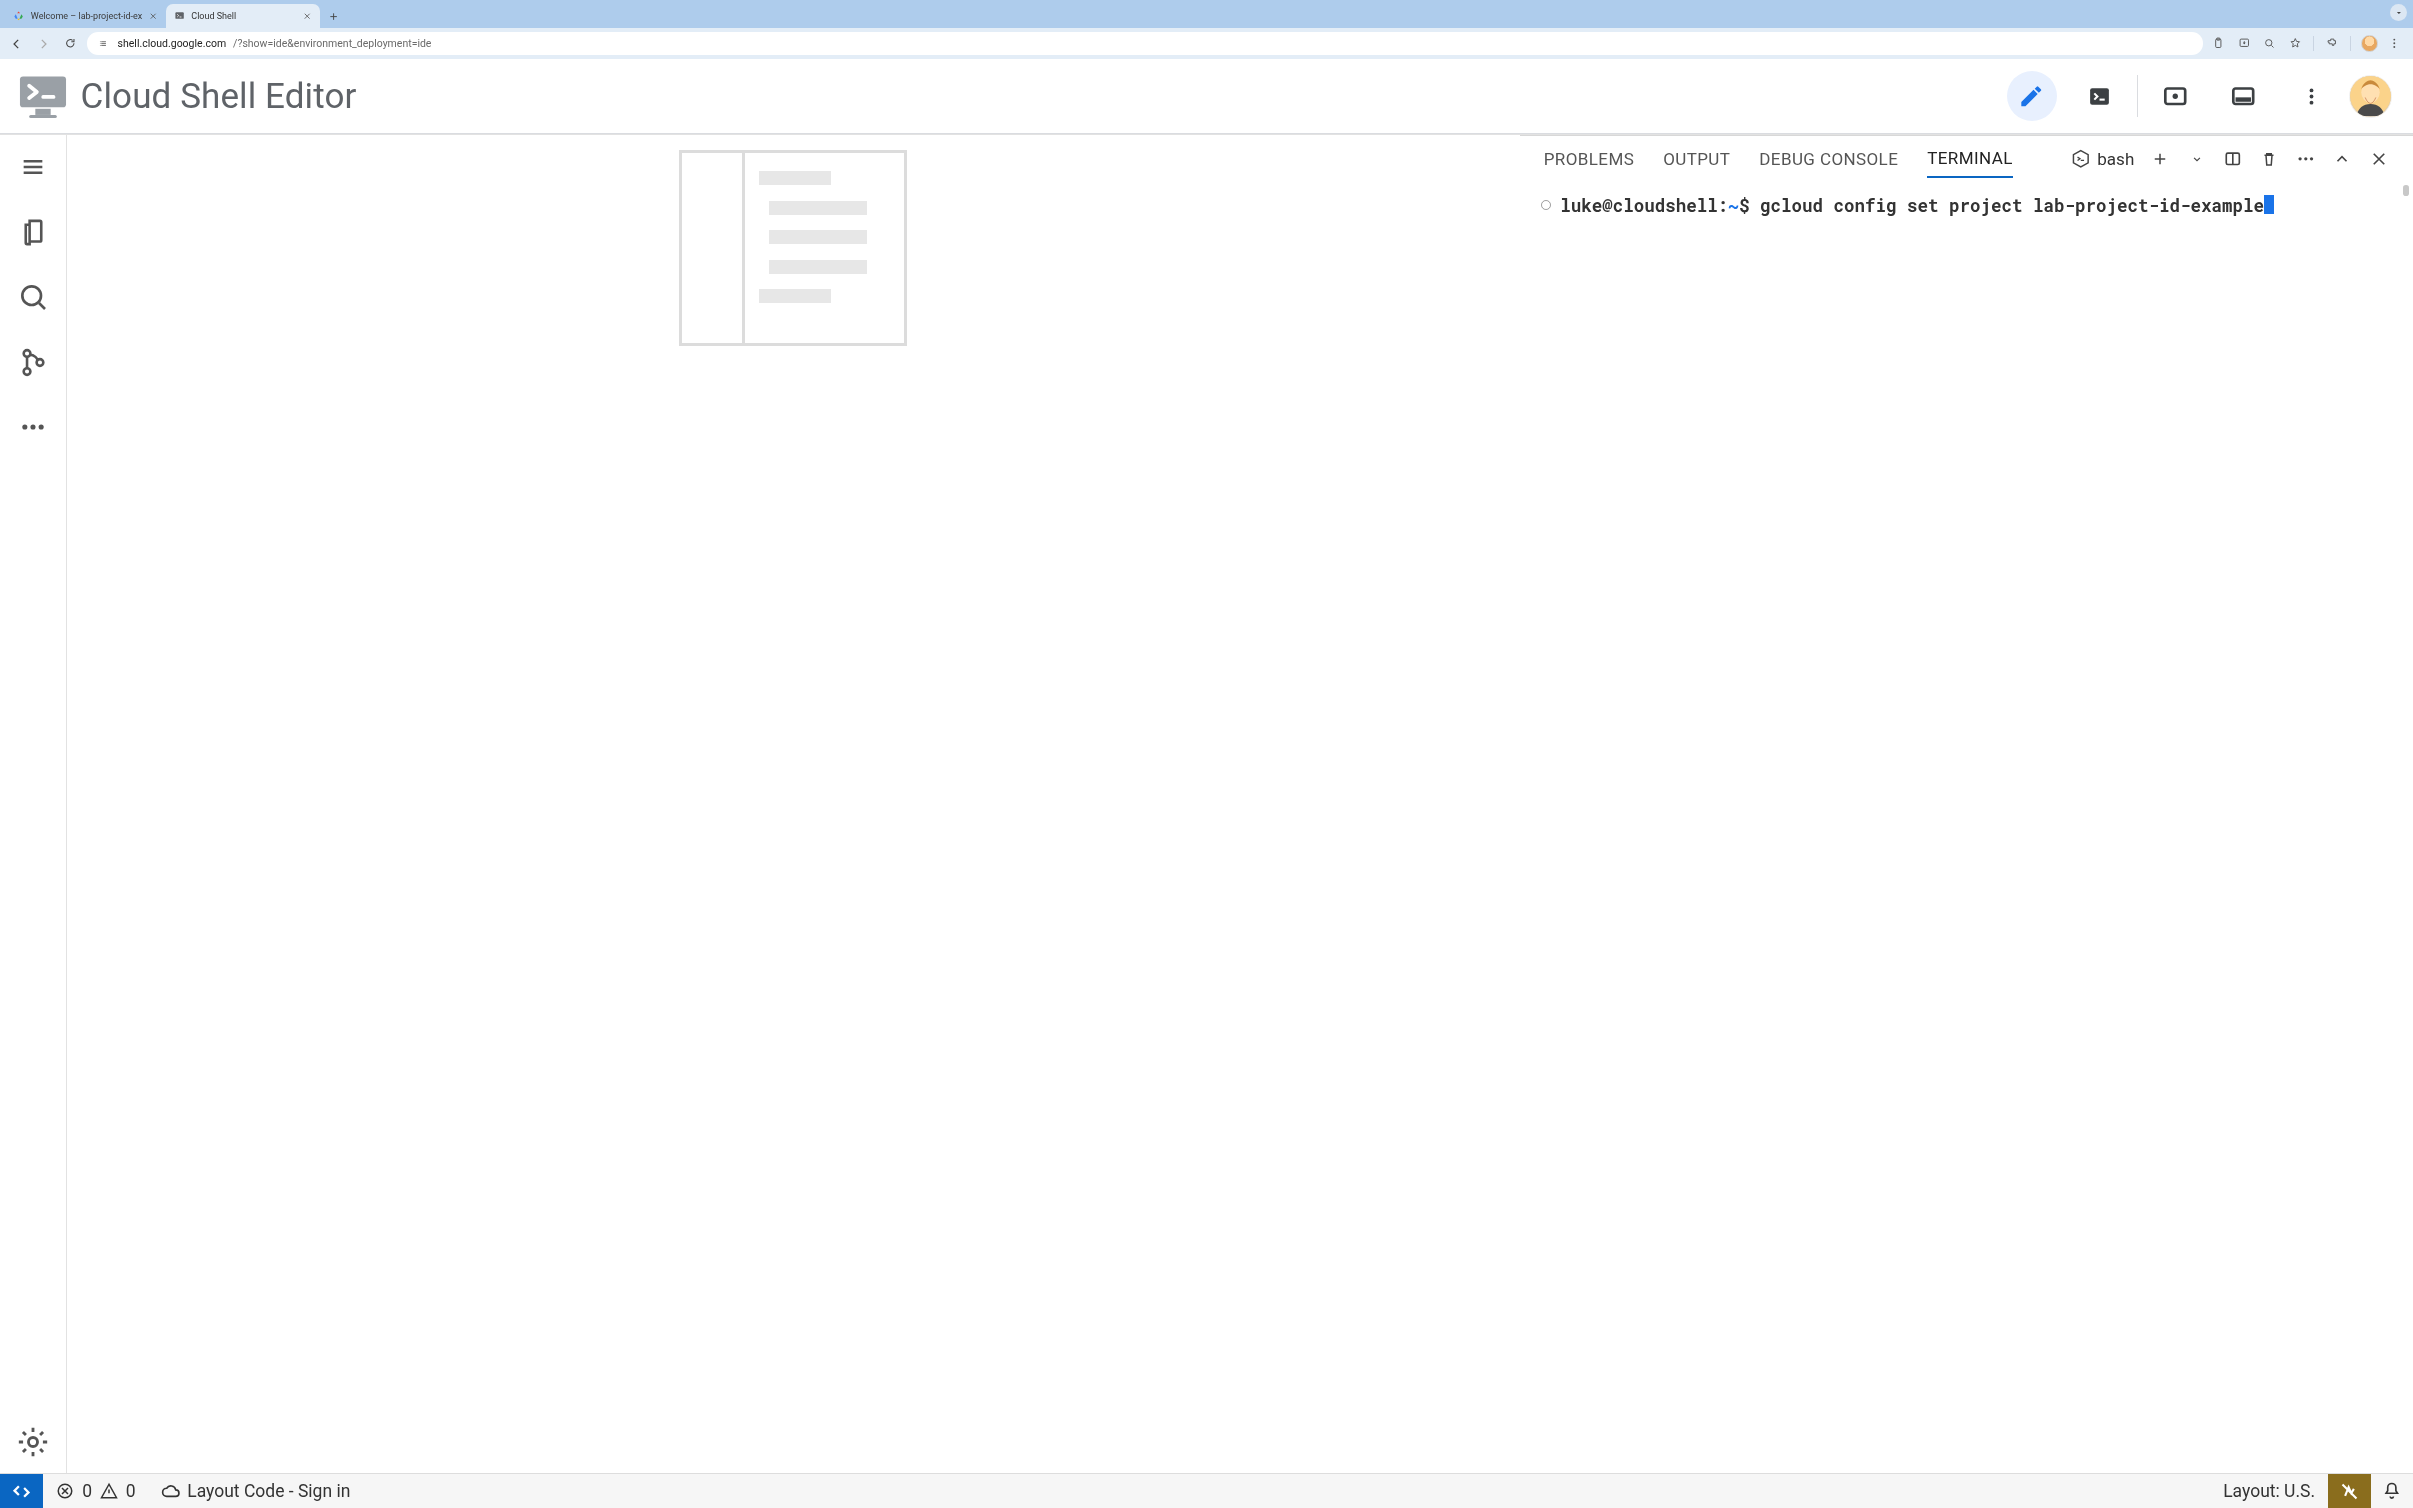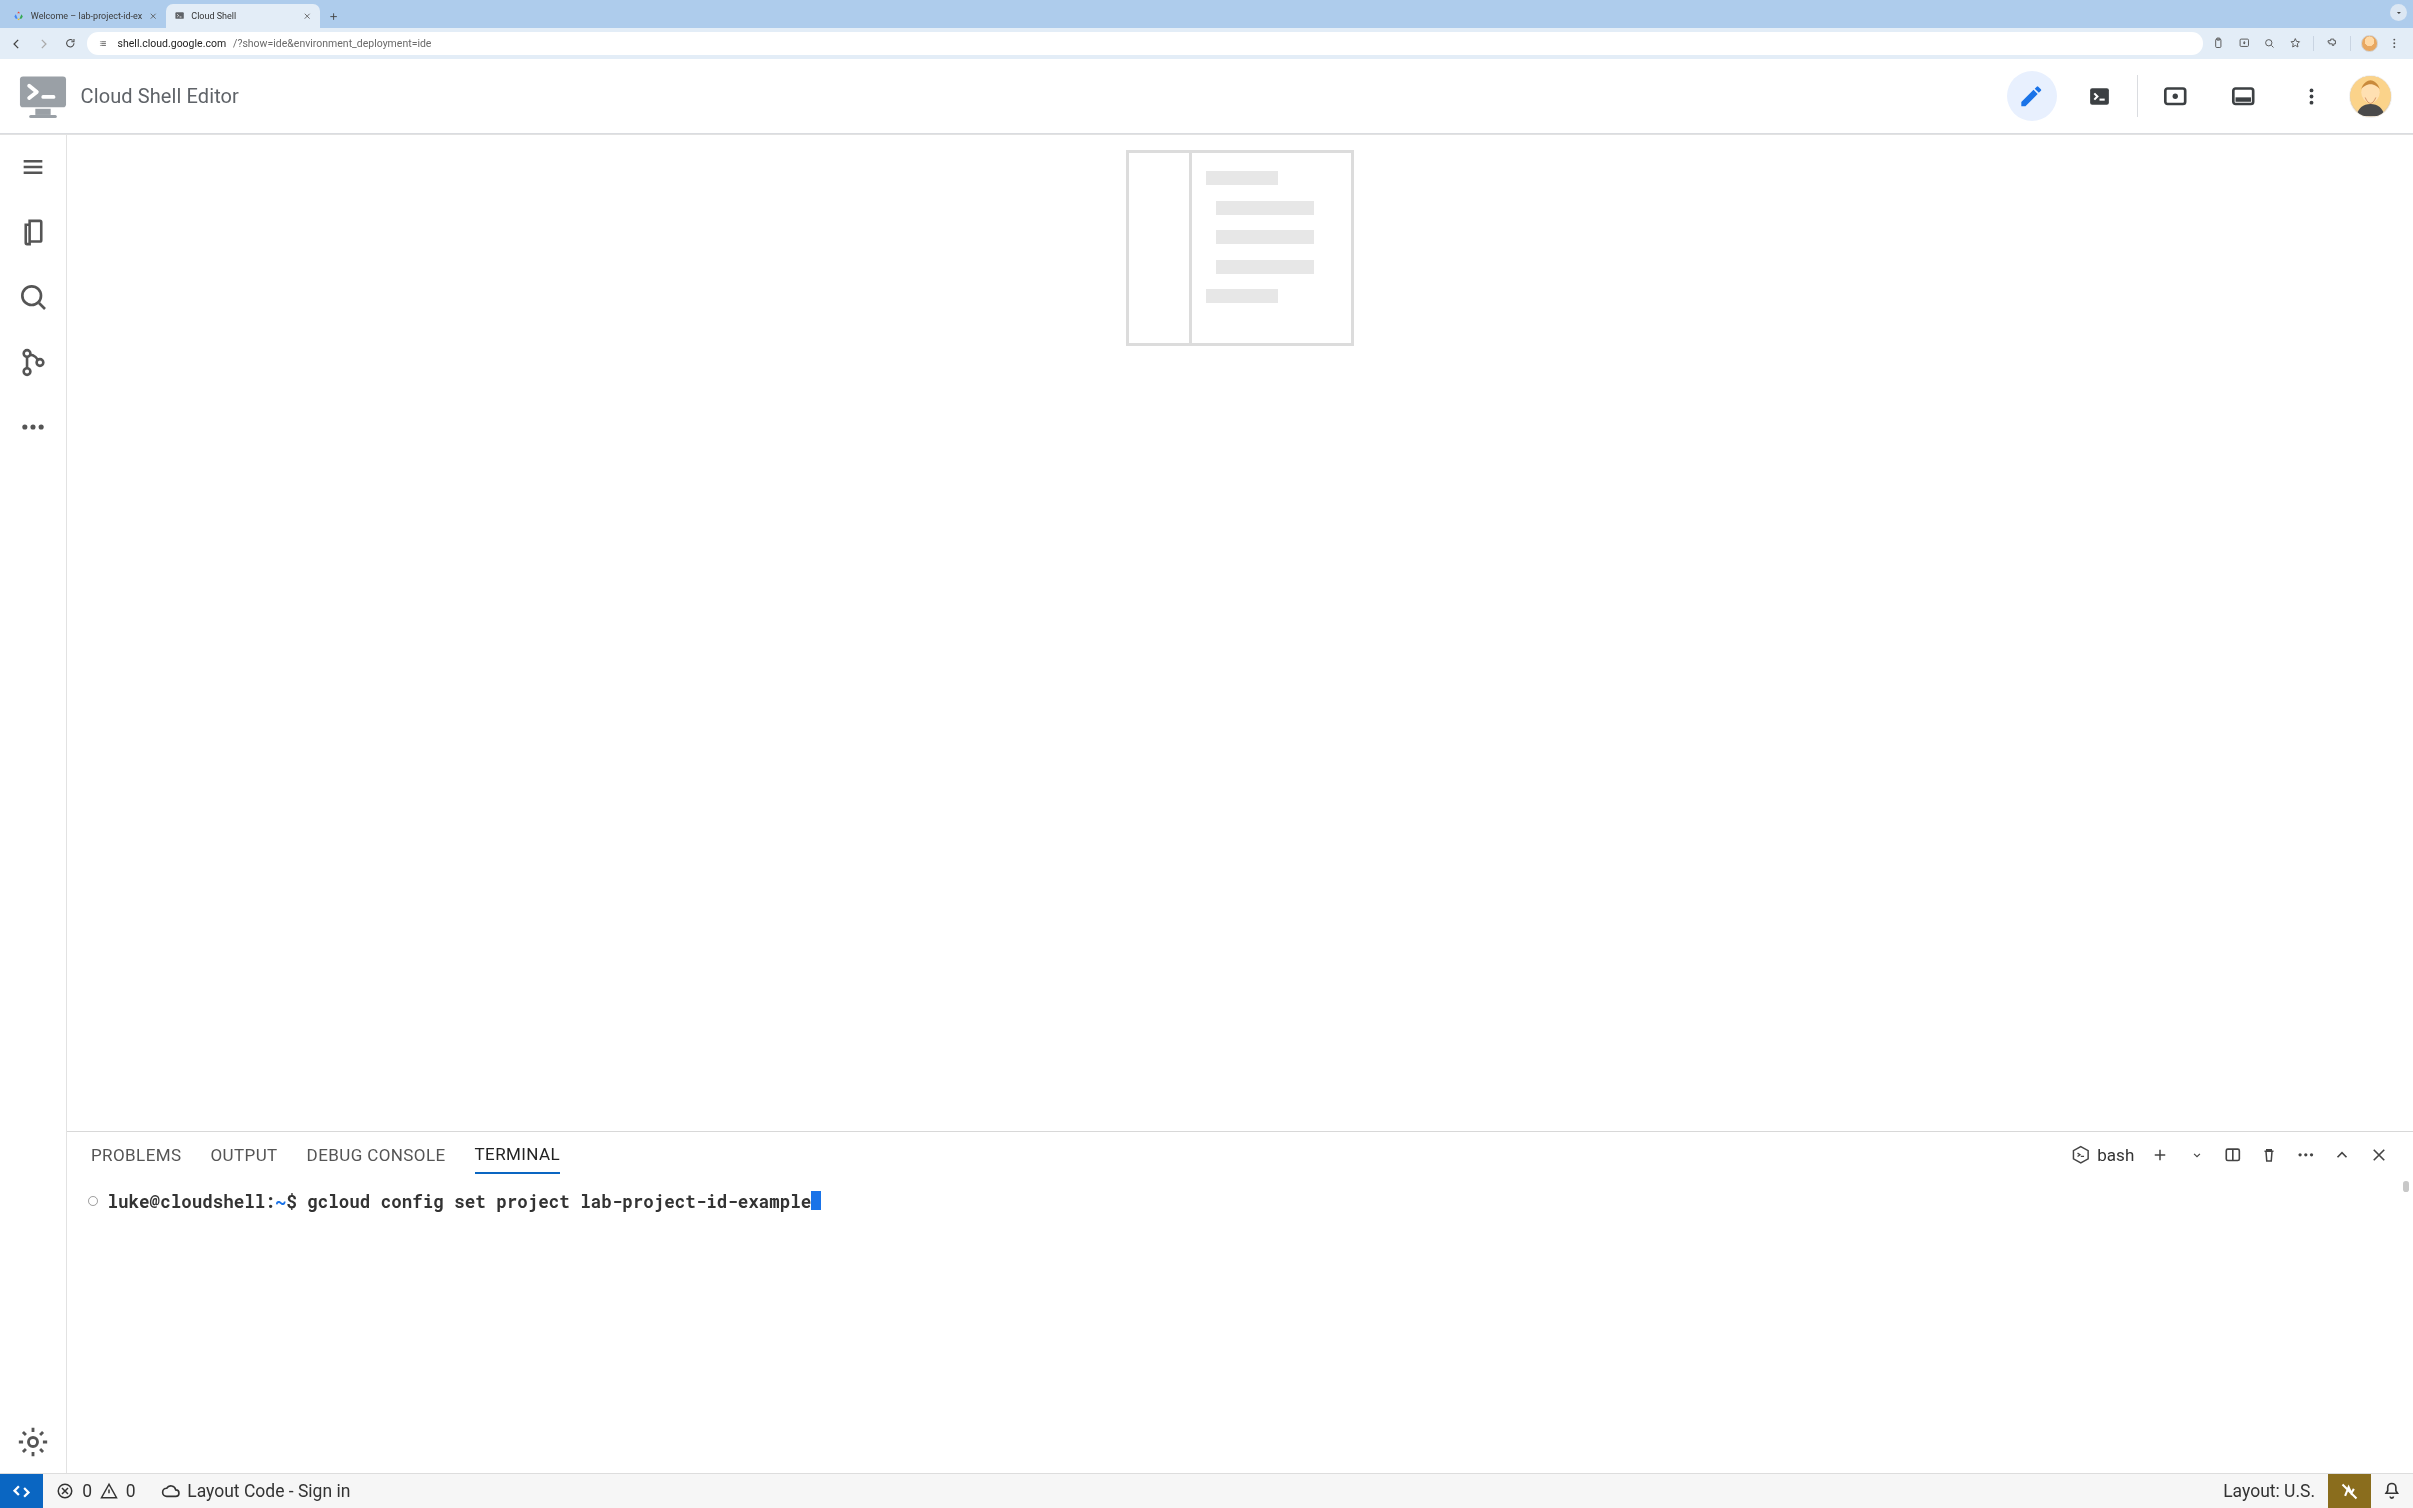--- a/index.html
+++ b/index.html
@@ -54,21 +54,21 @@
 
 .page { flex:1; display:flex; flex-direction:column; background:#fff; }
 
 .cse-header {
   height:75px; border-bottom:0.7px solid #dadce0;
   display:flex; align-items:center; padding:0 21px 0 18px;
 }
 .cse-logo {
   width:50px; height:43px; display:flex; align-items:center; justify-content:center;
 }
-.cse-title { font-size:20px; color:#5f6368; font-weight:400; margin-left:12.6px; letter-spacing:0.1px; }
+.cse-title { font-size:35px; color:#5f6368; font-weight:400; margin-left:12.6px; letter-spacing:0.1px; }
 .cse-header .spacer { flex:1; }
 .cse-round-btn {
   width:50px; height:50px; border-radius:50%;
   display:flex; align-items:center; justify-content:center;
   cursor:pointer;
 }
 .cse-round-btn.active { background:#e8f0fe; }
 .cse-vsep { width:0.7px; height:42px; background:#dadce0; margin:0 12.6px; }
 .cse-avatar { width:43px; height:43px; border-radius:50%; background: radial-gradient(circle at 50% 35%, #ffe0b2 0 40%, #f9c26a 42% 100%); border:1.4px solid #f1f1f1; margin-left:12.6px; box-shadow: 0 0 0 0.7px #d0d0d0 inset; overflow:hidden; display:flex; align-items:flex-end; justify-content:center;}
 
@@ -76,21 +76,21 @@
 .editor-body { flex:1; display:flex; overflow:hidden; border-top:0.7px solid #e2e2e2; }
 
 .activity-bar {
   width:67px; border-right:0.7px solid #e2e2e2;
   display:flex; flex-direction:column; align-items:center;
   padding-top:15.4px; gap:31px;
 }
 .activity-bar .ab-icon { width:34px; height:34px; display:flex; align-items:center; justify-content:center; color:#555; cursor:pointer; }
 .activity-bar .ab-bottom { margin-top:auto; margin-bottom:14px; }
 
-.editor-main { flex:1; display:flex; flex-direction:column; }
+.editor-main { flex:1; display:flex; flex-direction:row; }
 
 .editor-canvas {
   flex:1; display:flex; align-items:flex-start; justify-content:center;
   padding-top:15.4px;
 }
 .placeholder { width:228px; height:196px; border:3.5px solid #dcdcdc; display:flex; }
 .placeholder .ph-left { width:63px; border-right:3.5px solid #dcdcdc; }
 .placeholder .ph-right { flex:1; padding:18px 14px; display:flex; flex-direction:column; gap:15.4px; }
 .placeholder .bar { height:14px; background:#e7e7e7; }
 .placeholder .bar.w1 { width:55%; }

